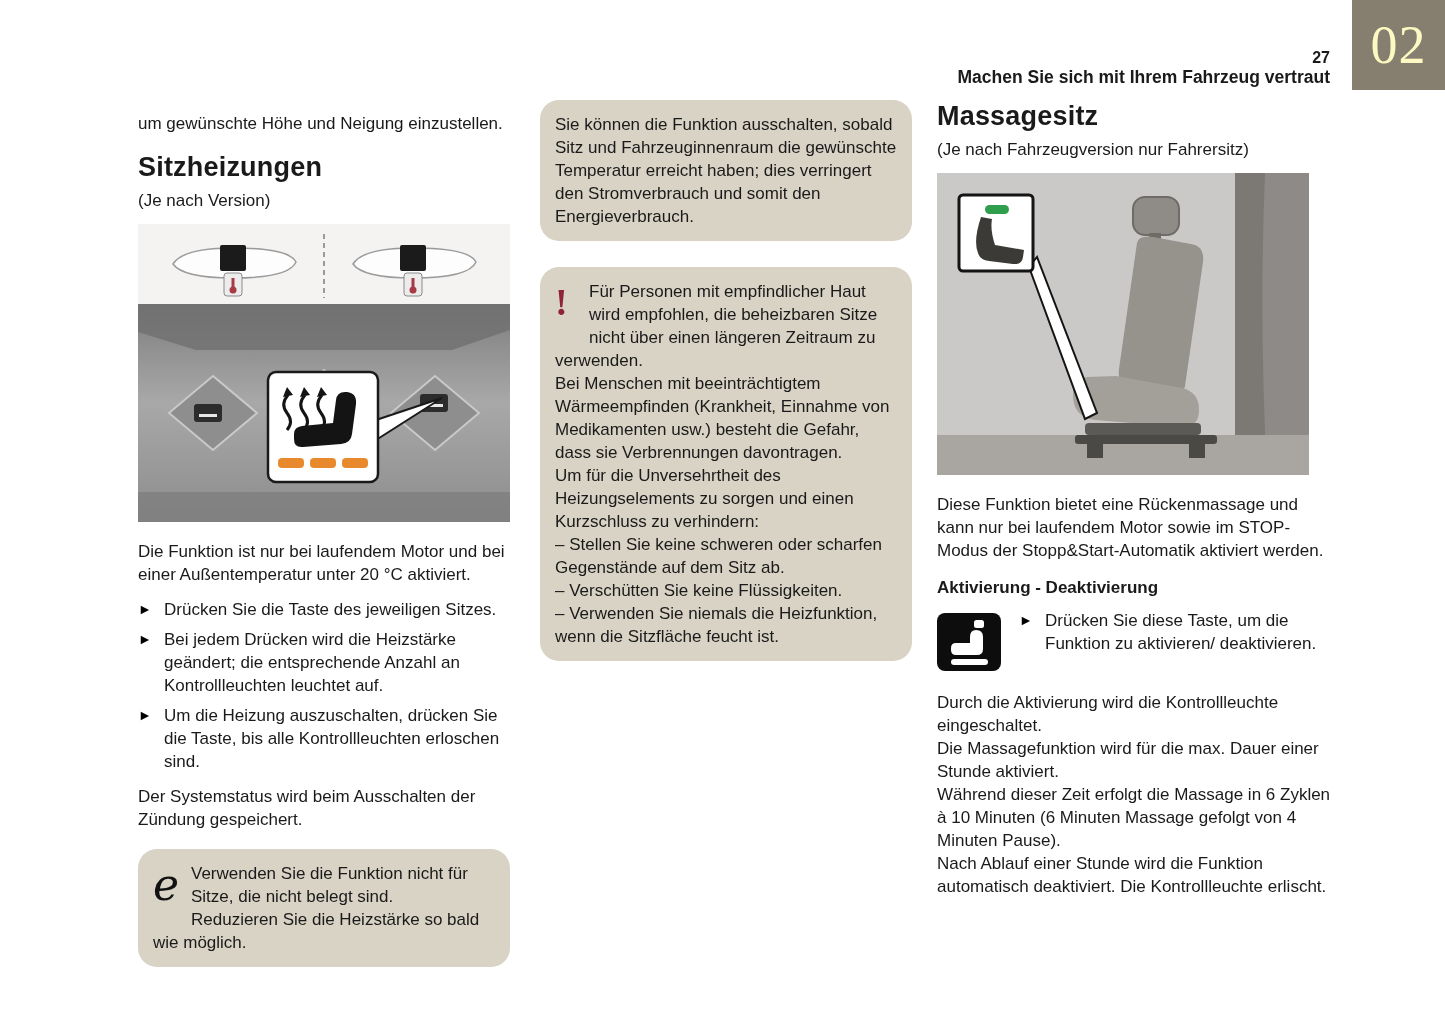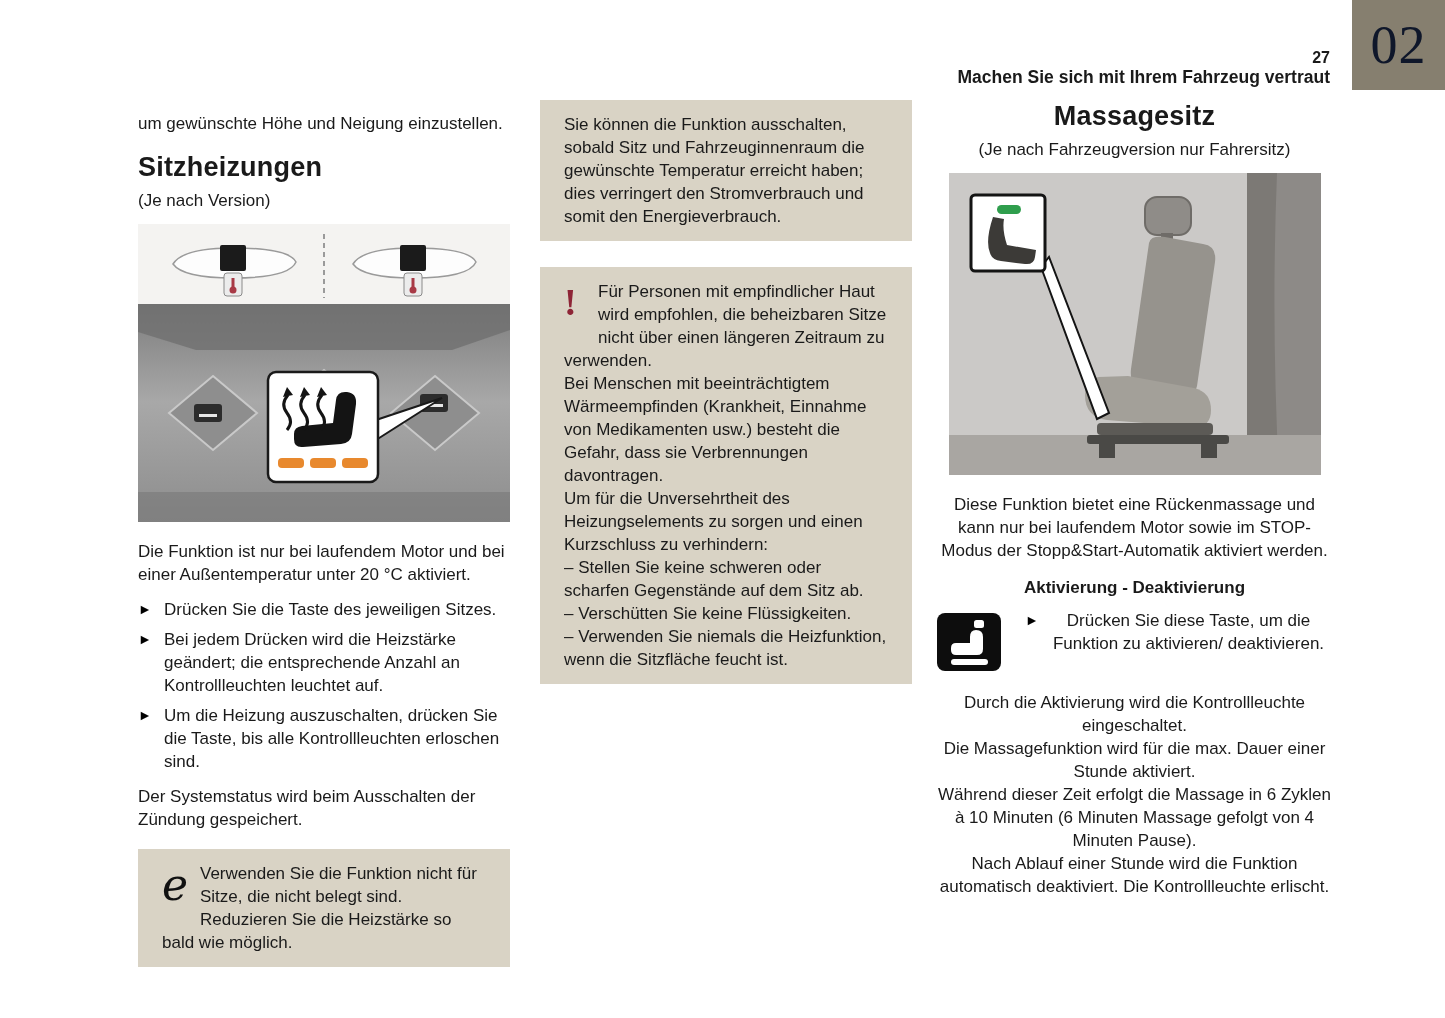--- a/index.html
+++ b/index.html
@@ -13,39 +13,39 @@
     font-size:17px;
     line-height:23px;
     overflow:hidden;
     margin:0 auto;
   }
   
   .chapter-tab {
     position:absolute; top:0; right:0;
     width:93px; height:90px;
     background:#867f6f;
-    color:#0f172a;
+    color:#fef9c3;
     display:flex; align-items:center; justify-content:center;
     font-family:"Liberation Serif", serif;
     font-size:54px; font-weight:400; letter-spacing:1px;
   }
   .page-number {
     position:absolute; top:46px; right:115px;
     font-weight:bold; font-size:16px;
   }
   .page-header {
     position:absolute; top:66px; right:115px;
     font-weight:bold; font-size:17.5px;
     white-space:nowrap;
   }
   
   .col { position:absolute; top:100px; }
   .col1 { left:138px; width:372px; }
   .col2 { left:540px; width:372px; }
-  .col3 { left:937px; width:395px;text-align:center; }
+  .col3 { left:937px; width:395px; }
 
   h2.section-heading {
     font-size:27px; line-height:32px; font-weight:bold;
     letter-spacing:0.2px;
     margin-top:16px; margin-bottom:6px;
   }
   .col3 h2.section-heading { margin-top:0; }
   .version-note { margin-bottom:12px; }
   .para { margin:12px 0; }
   .tight-block div { margin:0; }
@@ -55,22 +55,23 @@
   
   .bullet { display:flex; margin:7px 0; }
   .bullet .marker {
     flex:0 0 26px; font-size:14px; line-height:23px; color:#000;
   }
   .bullet .btxt { flex:1; }
 
   
   .beige-box {
     background:#d9d3c5;
-    padding:13px 24px;
+    padding:13px 15px;
     margin:0;
+    border-radius:19px;
   }
   .info-box { margin-top:18px; }
   .float-icon-info {
     float:left;
     width:38px; height:52px;
     font-family:"DejaVu Serif", "Liberation Serif", serif;
     font-style:italic;
     font-size:44px; line-height:46px;
     color:#111;
   }

